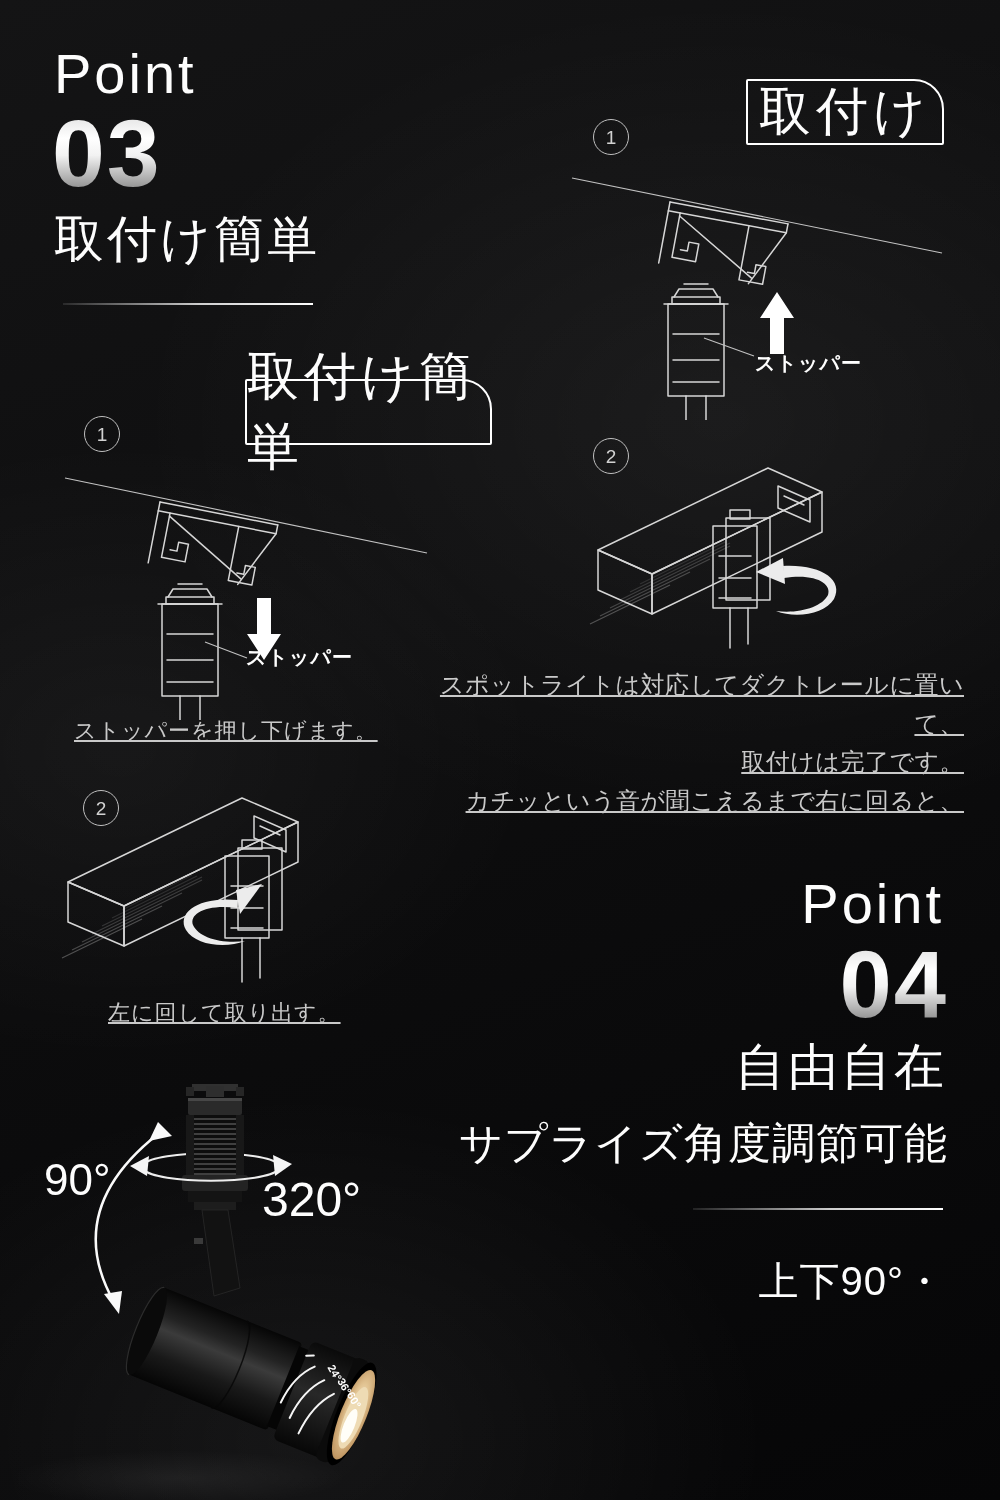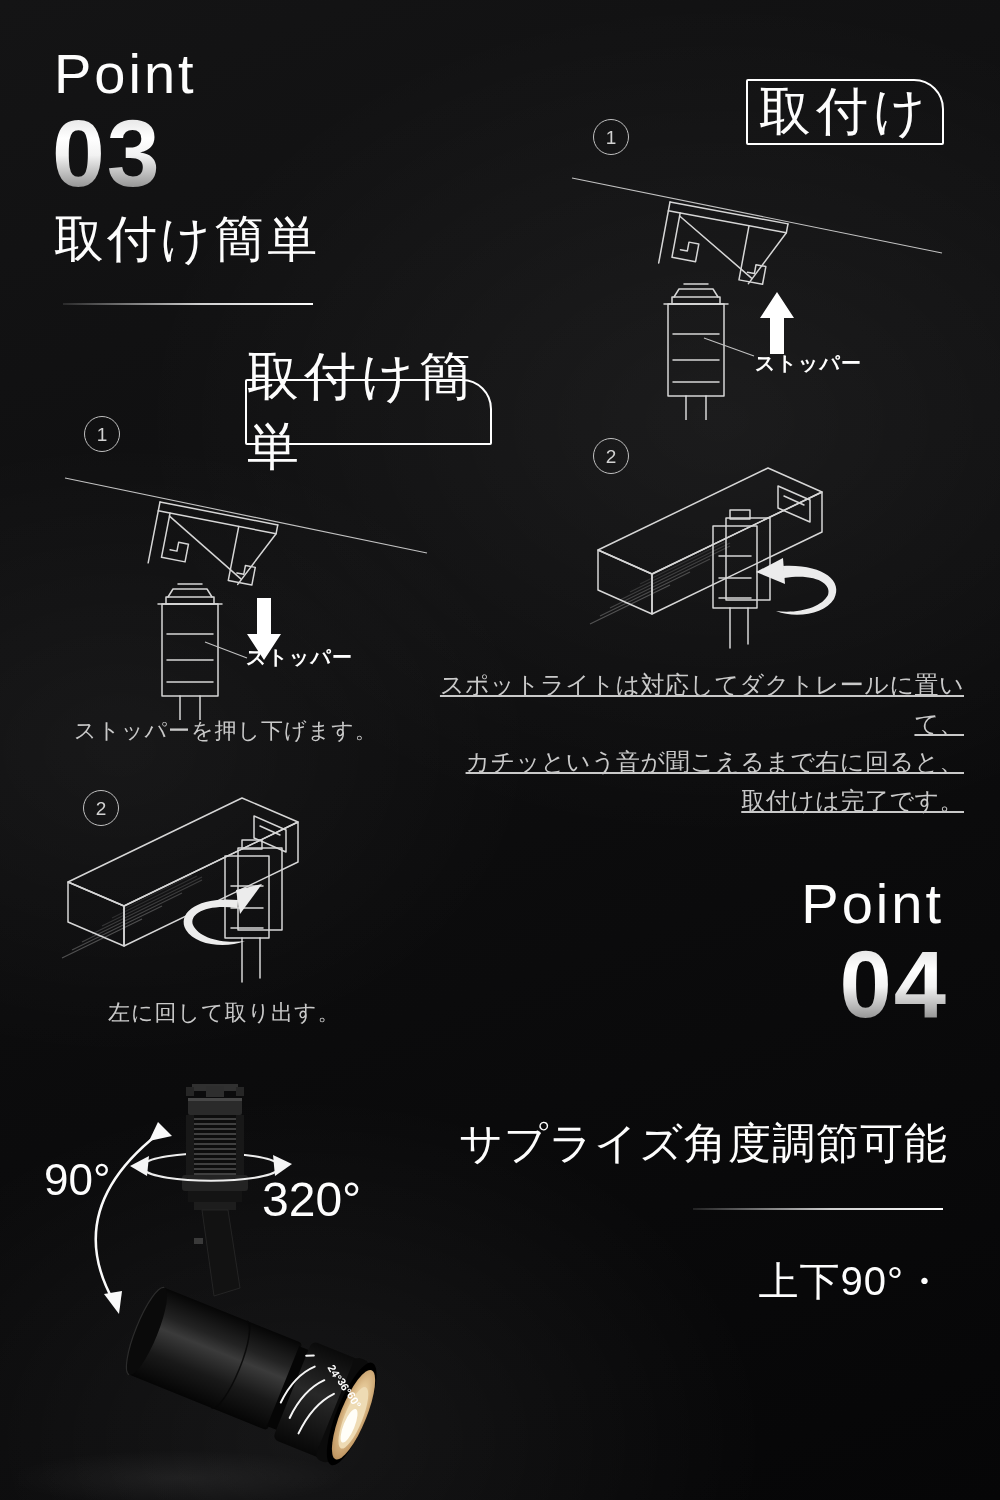--- a/index.html
+++ b/index.html
@@ -27,21 +27,21 @@
     border:2px solid #fff;border-radius:2px 30px 2px 2px;
     display:flex;align-items:center;justify-content:center;
     color:#fdfdfd;font-size:52px;font-weight:400;letter-spacing:5px;
   }
   .stepnum{
     width:34px;height:34px;border:1.5px solid #bfbfbf;border-radius:50%;
     display:flex;align-items:center;justify-content:center;
     color:#d2d2d2;font-size:19px;line-height:1;
   }
   .stopper{color:#ffffff;font-weight:700;font-size:20px;letter-spacing:1px;}
-  .cap{color:#c9c9c9;font-size:22px;letter-spacing:1px;}
+  .cap{color:#c9c9c9;font-size:22px;letter-spacing:1px;text-decoration:underline;}
   .para{color:#c9c9c9;font-size:24px;line-height:38.5px;text-align:right;letter-spacing:.5px;}
   .specline{color:#fdfdfd;font-size:40px;font-weight:500;letter-spacing:1px;}
   .angle-label{color:#fdfdfd;font-weight:500;line-height:1;}
   .right{text-align:right;}
   svg{display:block;}
   svg .ln{stroke:#d6d6d6;stroke-width:1.5;fill:none;stroke-linejoin:round;stroke-linecap:round;}
   svg .thin{stroke:#c2c2c2;stroke-width:1.1;fill:none;}
 </style>
 </head>
 <body>
@@ -138,22 +138,22 @@
       <path d="M152,156 V196 M170,156 V192"></path>
     </g>
     <g fill="#ececec">
       <path d="M178,120 L205,106 L207,132 Z"></path>
       <path d="M205,114 C 243,112 266,128 256,147 C 247,162 218,167 198,159 C 221,162 244,155 250,143 C 254,132 238,121 206,126 Z"></path>
     </g>
   </svg>
 
   <div class="abs para" style="right:36px;top:666px;width:560px;text-decoration:underline;">
     <div>スポットライトは対応してダクトレールに置いて、</div>
+    <div>取付けは完了です。</div>
     <div>カチッという音が聞こえるまで右に回ると、</div>
-    <div>取付けは完了です。</div>
   </div>
 
   <div class="abs stepnum" style="left:83px;top:790px;">2</div>
   <svg class="abs" style="left:52px;top:782px;" width="340" height="228" viewBox="0 0 340 228">
     <g stroke="#9d9d9d" stroke-width="1.2">
       <line x1="10" y1="176" x2="90" y2="137" opacity=".45"></line>
       <line x1="20" y1="168" x2="110" y2="124" opacity=".40"></line>
       <line x1="30" y1="160" x2="130" y2="111" opacity=".35"></line>
       <line x1="40" y1="152" x2="150" y2="98" opacity=".30"></line>
       <line x1="50" y1="144" x2="150" y2="95" opacity=".25"></line>
@@ -176,20 +176,21 @@
     </g>
     <g fill="#ececec" transform="translate(-4,-10)">
       <path d="M214,112 L188,118 L192,142 Z"></path>
       <path d="M190,128 C 152,124 128,140 138,158 C 147,173 177,177 197,169 C 174,172 151,166 145,153 C 141,142 158,132 189,136 Z"></path>
     </g>
   </svg>
   <div class="abs cap" style="left:108px;top:998px;">左に回して取り出す。</div>
 
   <div class="abs eyebrow right" style="right:56px;top:876px;">Point</div>
   <div class="abs bignum right" style="right:52px;top:938px;font-size:94px;text-align:right;">04</div>
+  <div class="abs h-jp right" style="right:53px;top:1040px;font-size:50px;">自由自在</div>
   <div class="abs h-jp right" style="right:52px;top:1120px;font-size:43px;letter-spacing:1px;">サプライズ角度調節可能</div>
   <div class="abs divider" style="left:693px;top:1208px;width:250px;"></div>
   <div class="abs specline right" style="right:55px;top:1254px;">上下90°・</div>
 
   <svg class="abs" style="left:18px;top:1078px;" width="434" height="422" viewBox="0 0 434 422">
     <defs>
       <linearGradient id="barrelGrad" x1="0" y1="0" x2="0" y2="1">
         <stop offset="0" stop-color="#060606"></stop>
           <stop offset=".28" stop-color="#232323"></stop>
         <stop offset=".42" stop-color="#3b3b3b"></stop>

